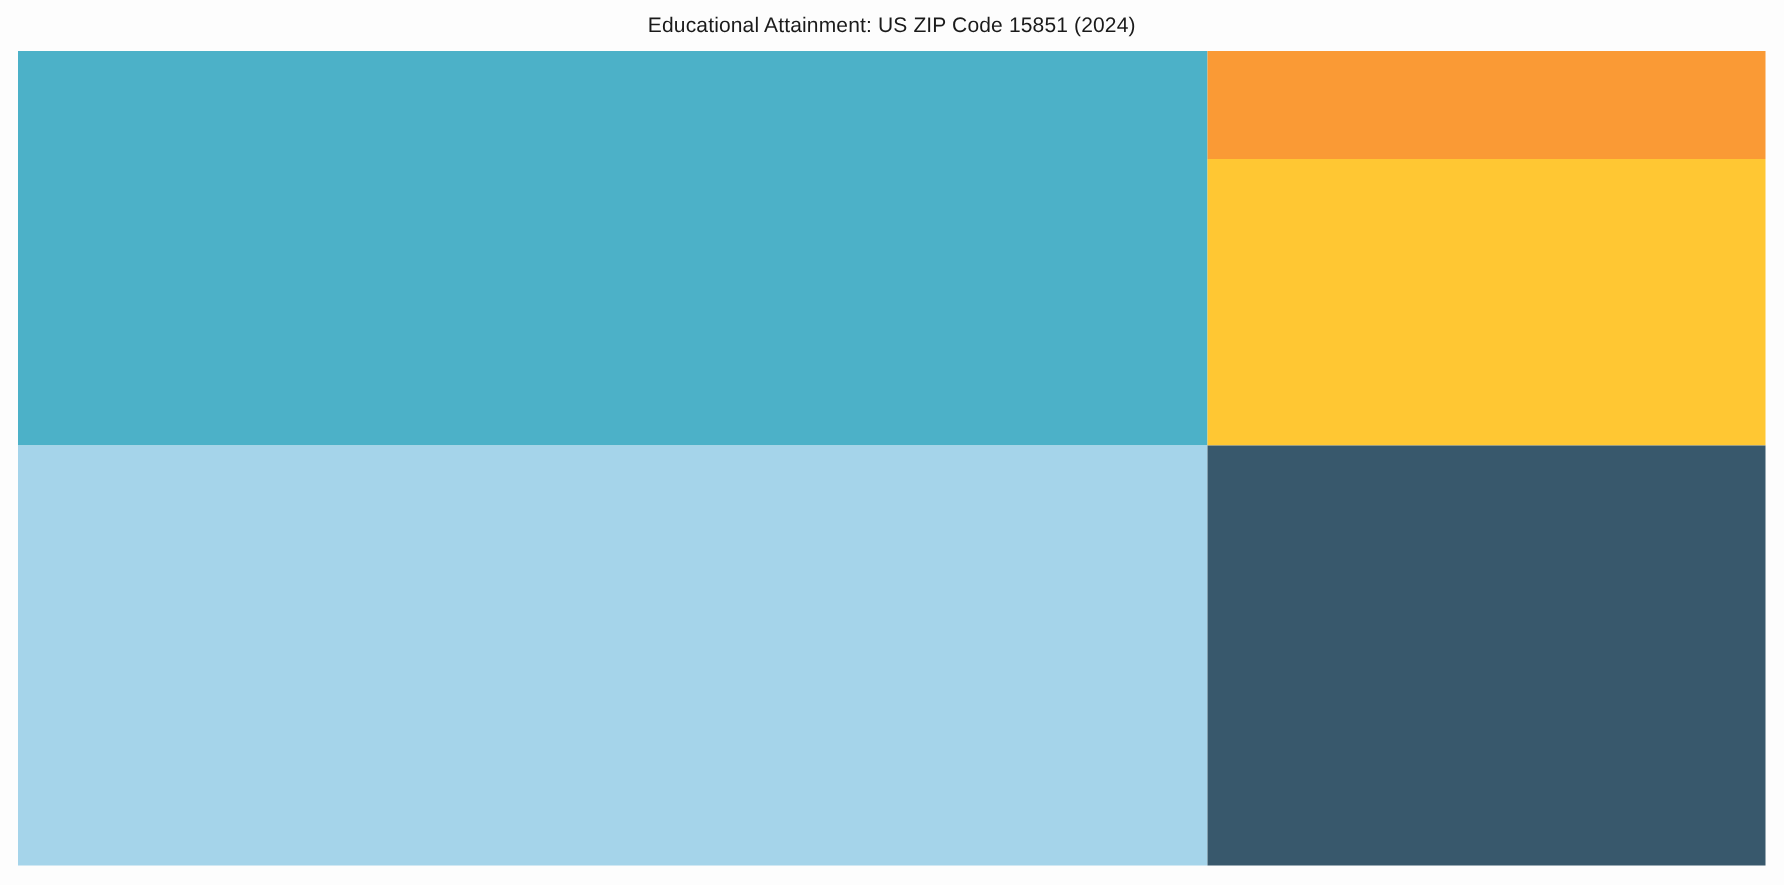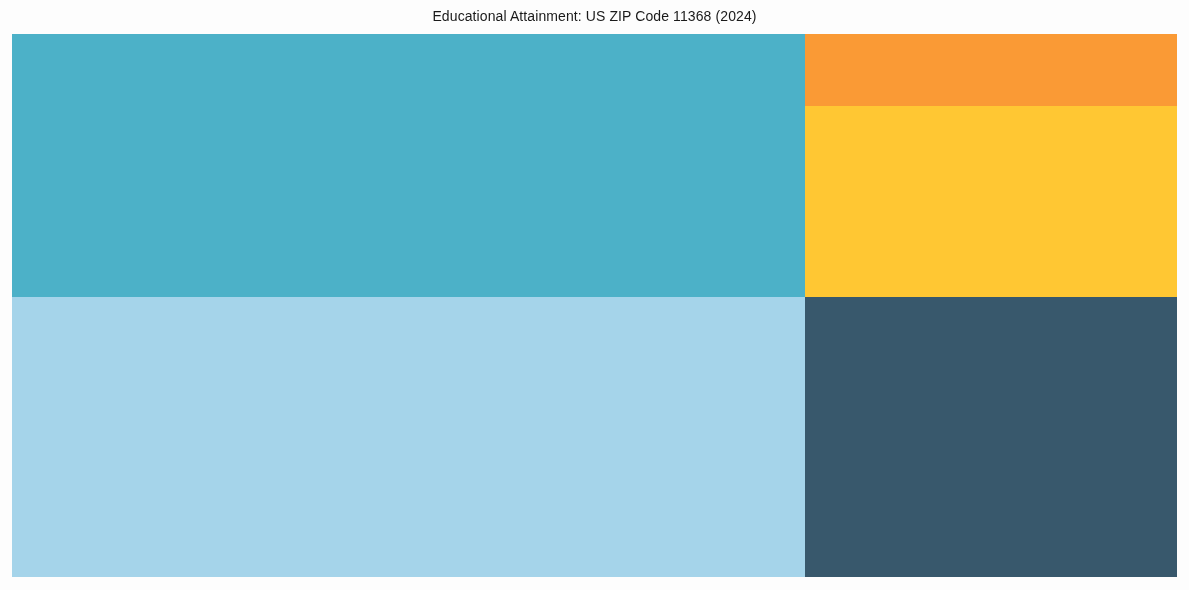--- a/index.html
+++ b/index.html
@@ -69,21 +69,21 @@
   
   #tile-graduate-degree  { left: 0; top: 0;      width: 100%; height: 13.26%; }
   #tile-associates       { left: 0; top: 13.26%; width: 100%; height: 35.17%; }
   #tile-less-than-hs     { left: 0; top: 48.43%; width: 100%; height: 51.57%; }
 </style>
 </head>
 <body>
 
 <div id="figure" style="background: rgb(253, 253, 253);">
 
-  <div id="chart-title" style="color: rgb(26, 26, 26);">Educational Attainment: US ZIP Code 11368 (2024)</div>
+  <div id="chart-title" style="color: rgb(26, 26, 26);">Educational Attainment: US ZIP Code 15851 (2024)</div>
 
   <div id="treemap">
 
     <div class="tm-col" id="col-left">
 
       <div class="tm-tile" id="tile-bachelors-plus" style="background: rgb(76, 177, 200);">
         
       </div>
 
       <div class="tm-tile" id="tile-high-school" style="background: rgb(165, 212, 234);">

